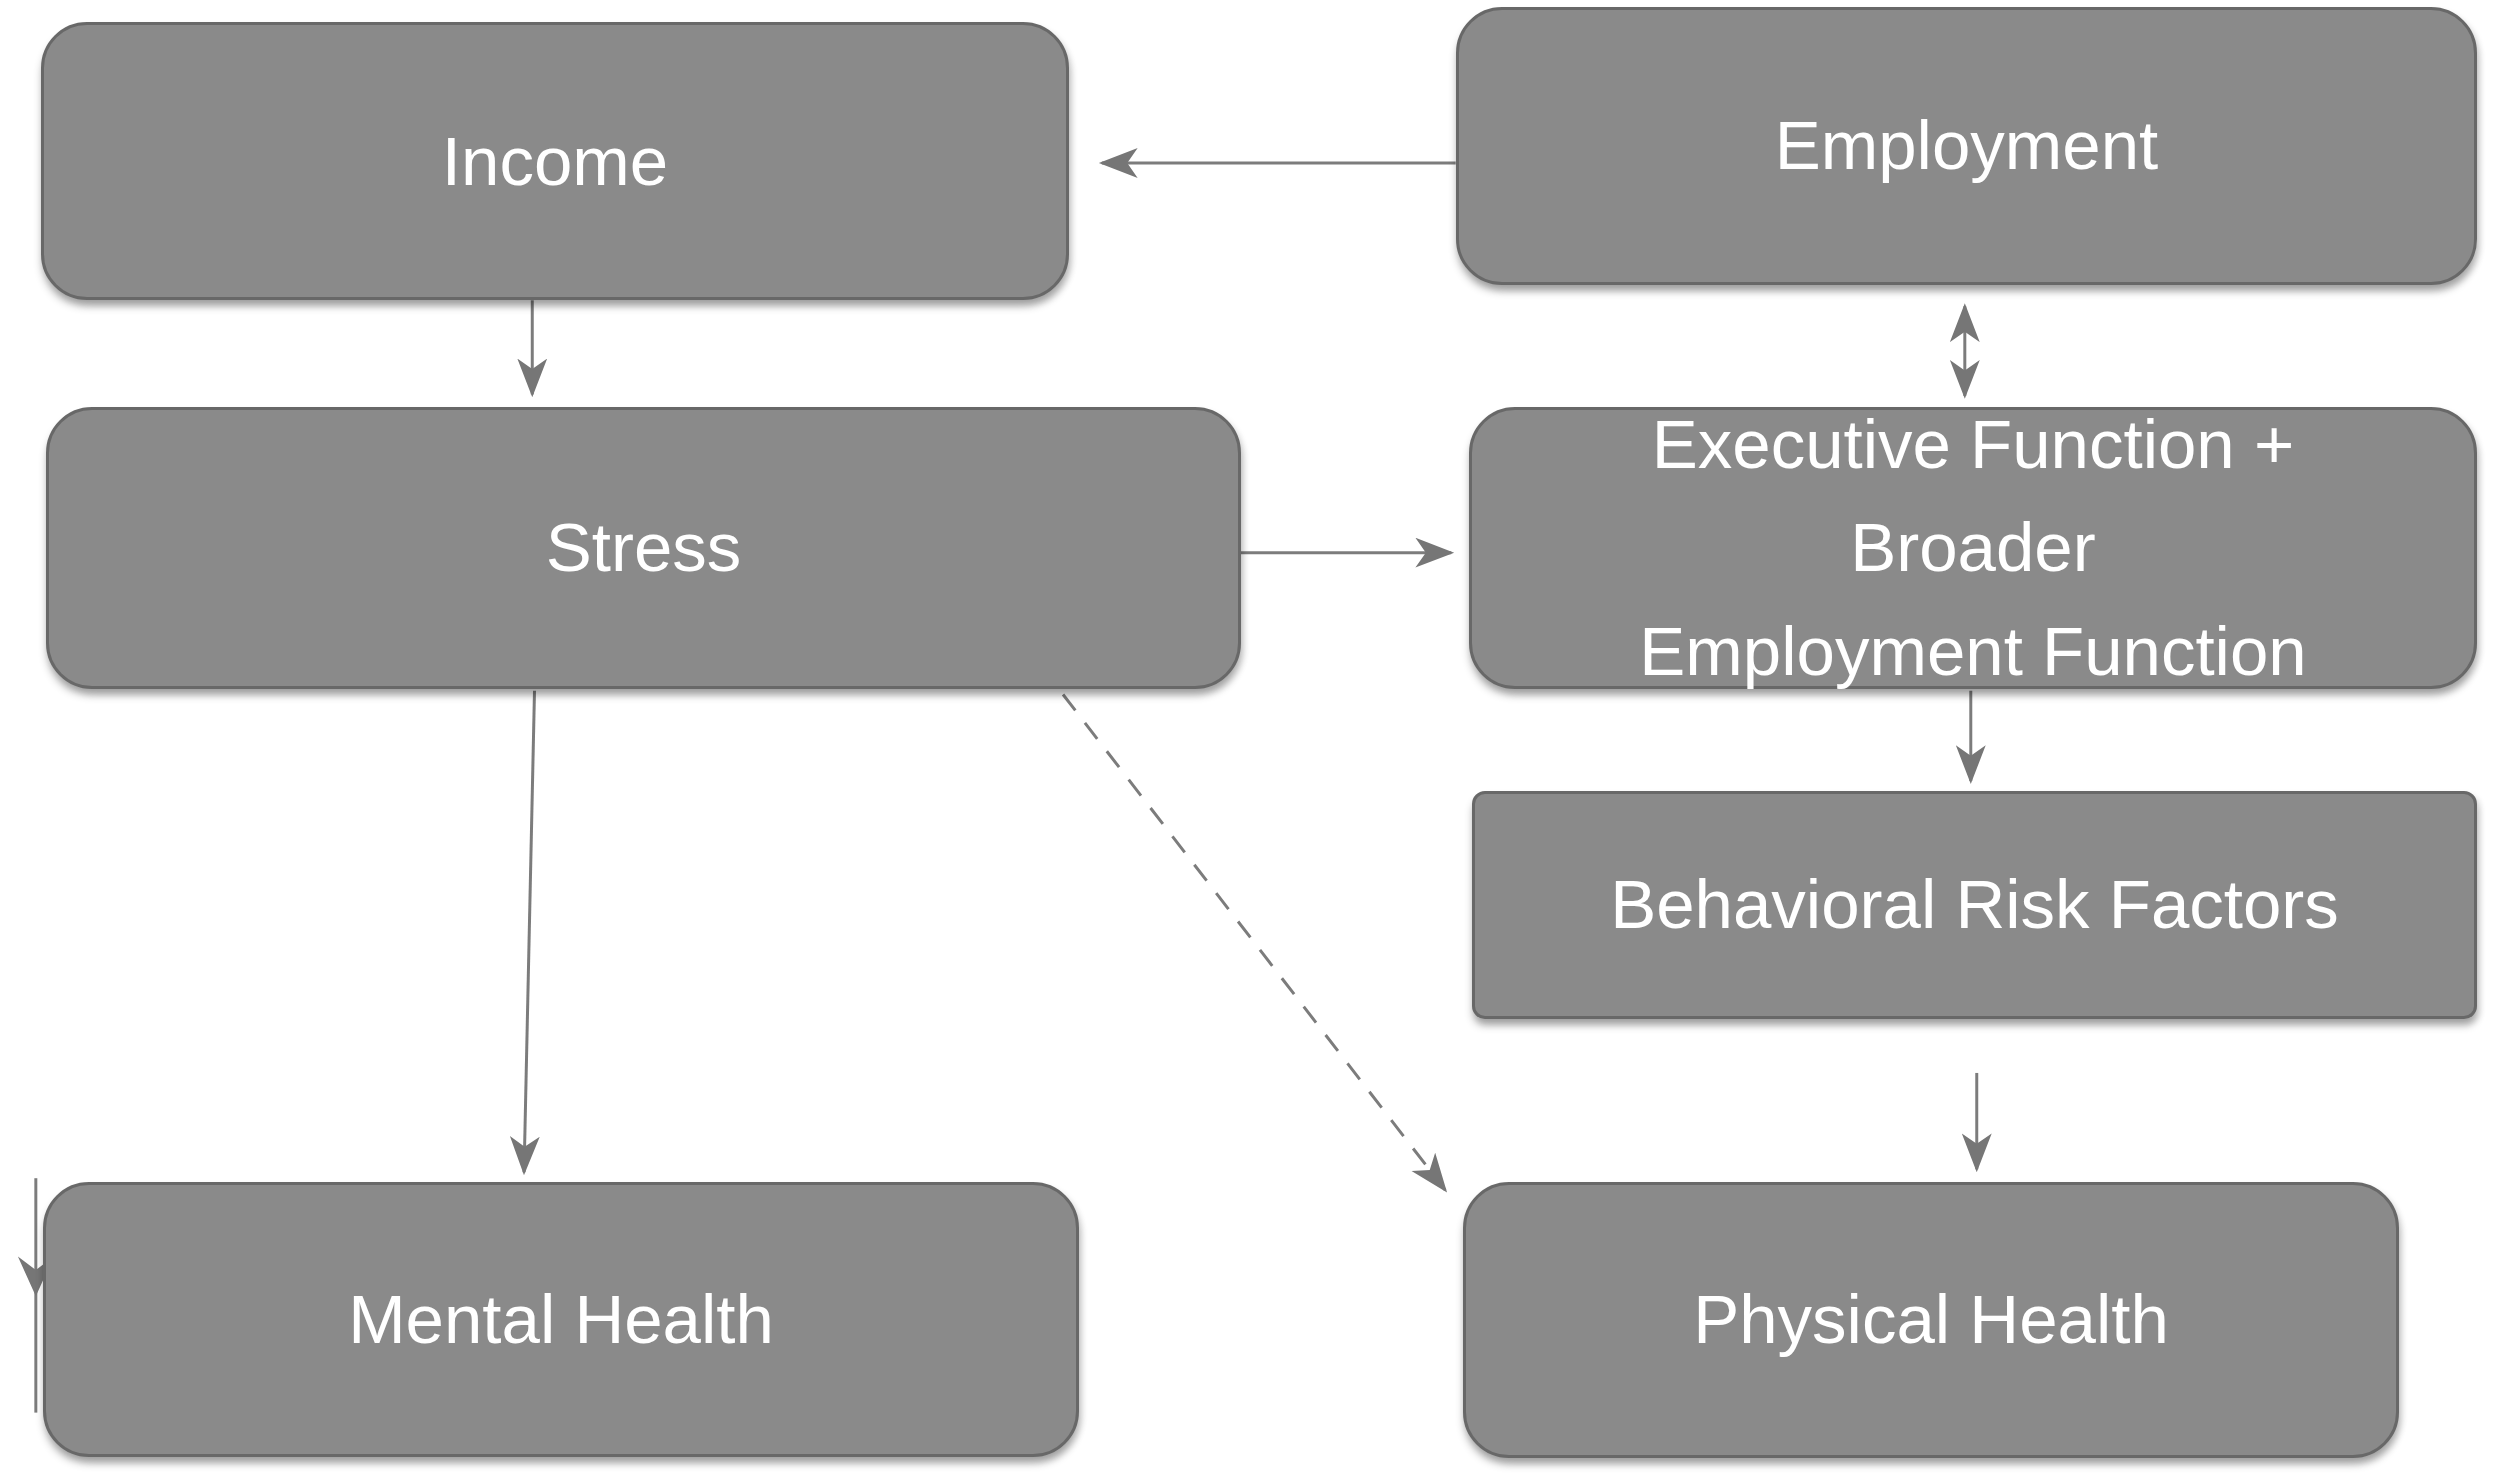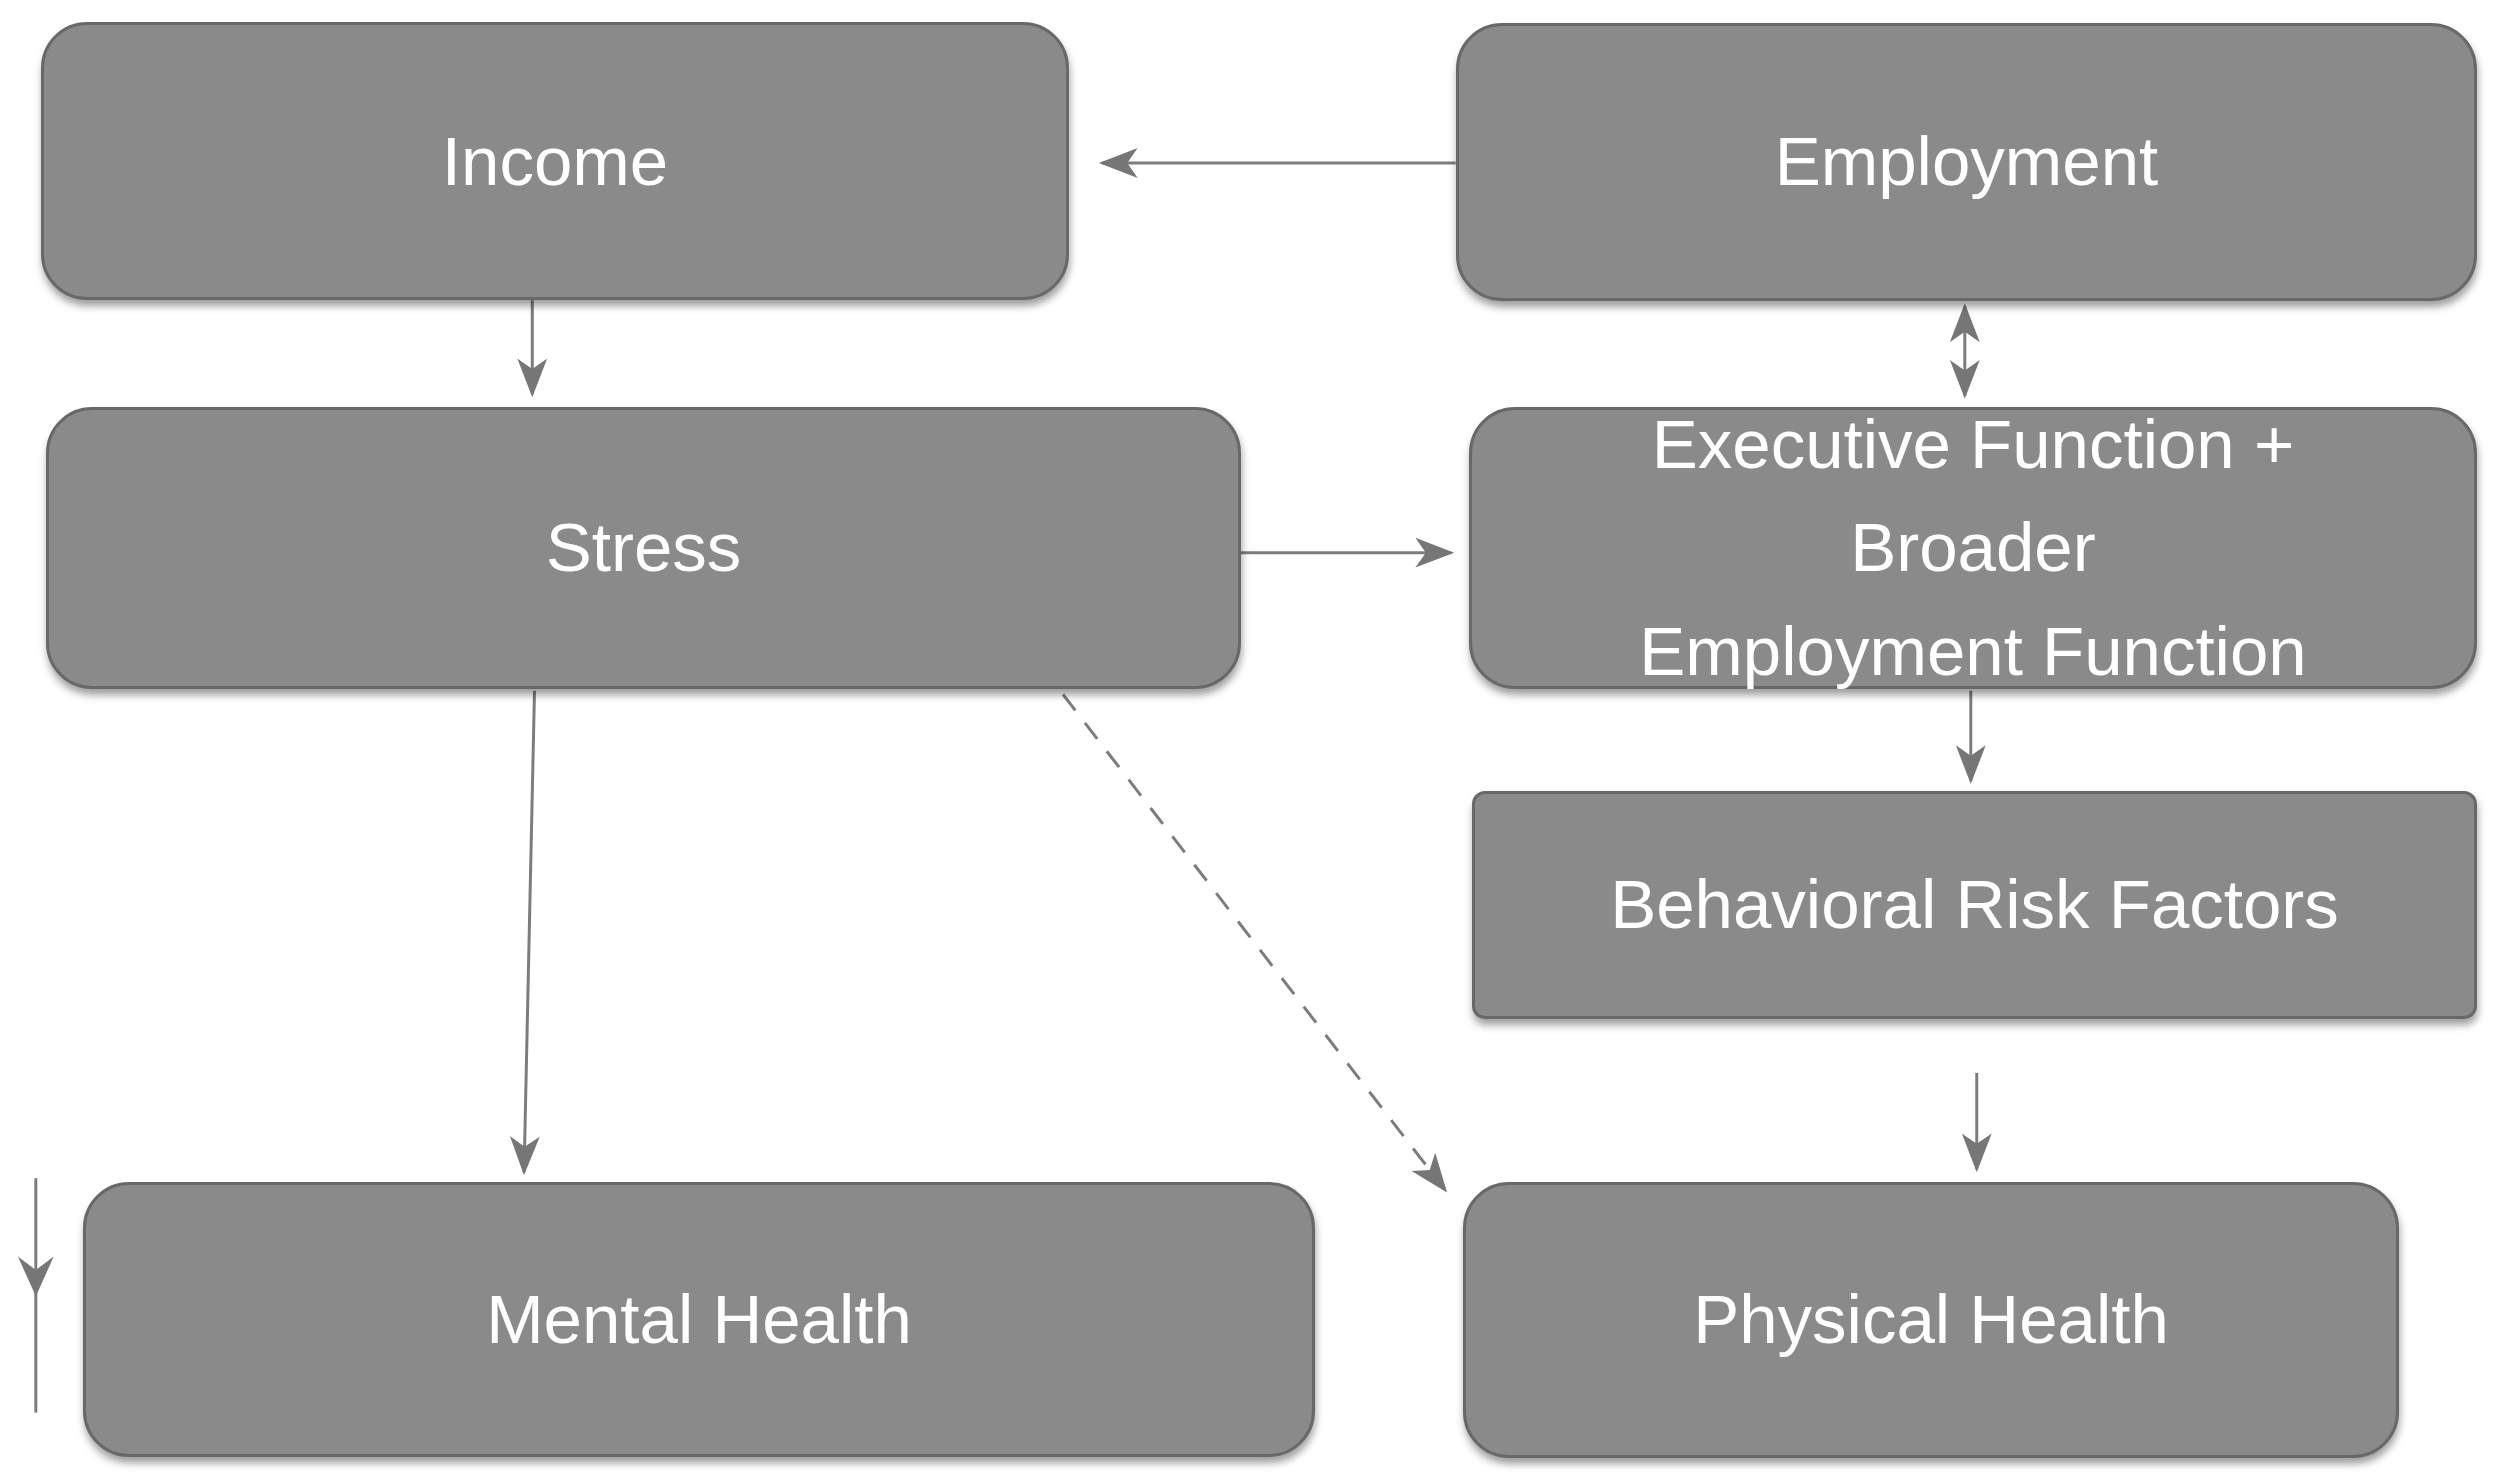--- a/index.html
+++ b/index.html
@@ -27,25 +27,25 @@
     color:var(--text-color);
     font-size:69px;
     line-height:1.5;
     text-align:center;
     box-sizing:border-box;
   }
   .node .lbl{display:block;}
   .nowrap{white-space:nowrap;}
   
   .n-income    {left:41px;  top:22.4px;   width:1028px; height:278px;}
-  .n-employment{left:1456px;top:23px;   width:1021px; height:278px;}
+  .n-employment{left:1456px;top:7px;   width:1021px; height:278px;}
   .n-stress    {left:46px;  top:407px;  width:1195px; height:282px;}
   .n-executive {left:1469px;top:407px;  width:1008px; height:282px;padding:12px 52px;}
   .n-behavioral{left:1472px;top:791px; width:1005px; height:228px;border-radius:13px;}
-  .n-mental    {left:43px;  top:1182px; width:1232px; height:275px;margin-left:40px;}
+  .n-mental    {left:43px;  top:1182px; width:1036px; height:275px;}
   .n-physical  {left:1463px;top:1182px; width:936px; height:276px;}
   .edge{stroke:var(--arrow-color);stroke-width:4;fill:none;}
   .edge-dashed{stroke-dasharray:27 21;}
 </style>
 </head>
 <body>
 
 <div class="canvas">
 
   <svg class="edges" viewBox="0 0 3365 1986" xmlns="http://www.w3.org/2000/svg">

